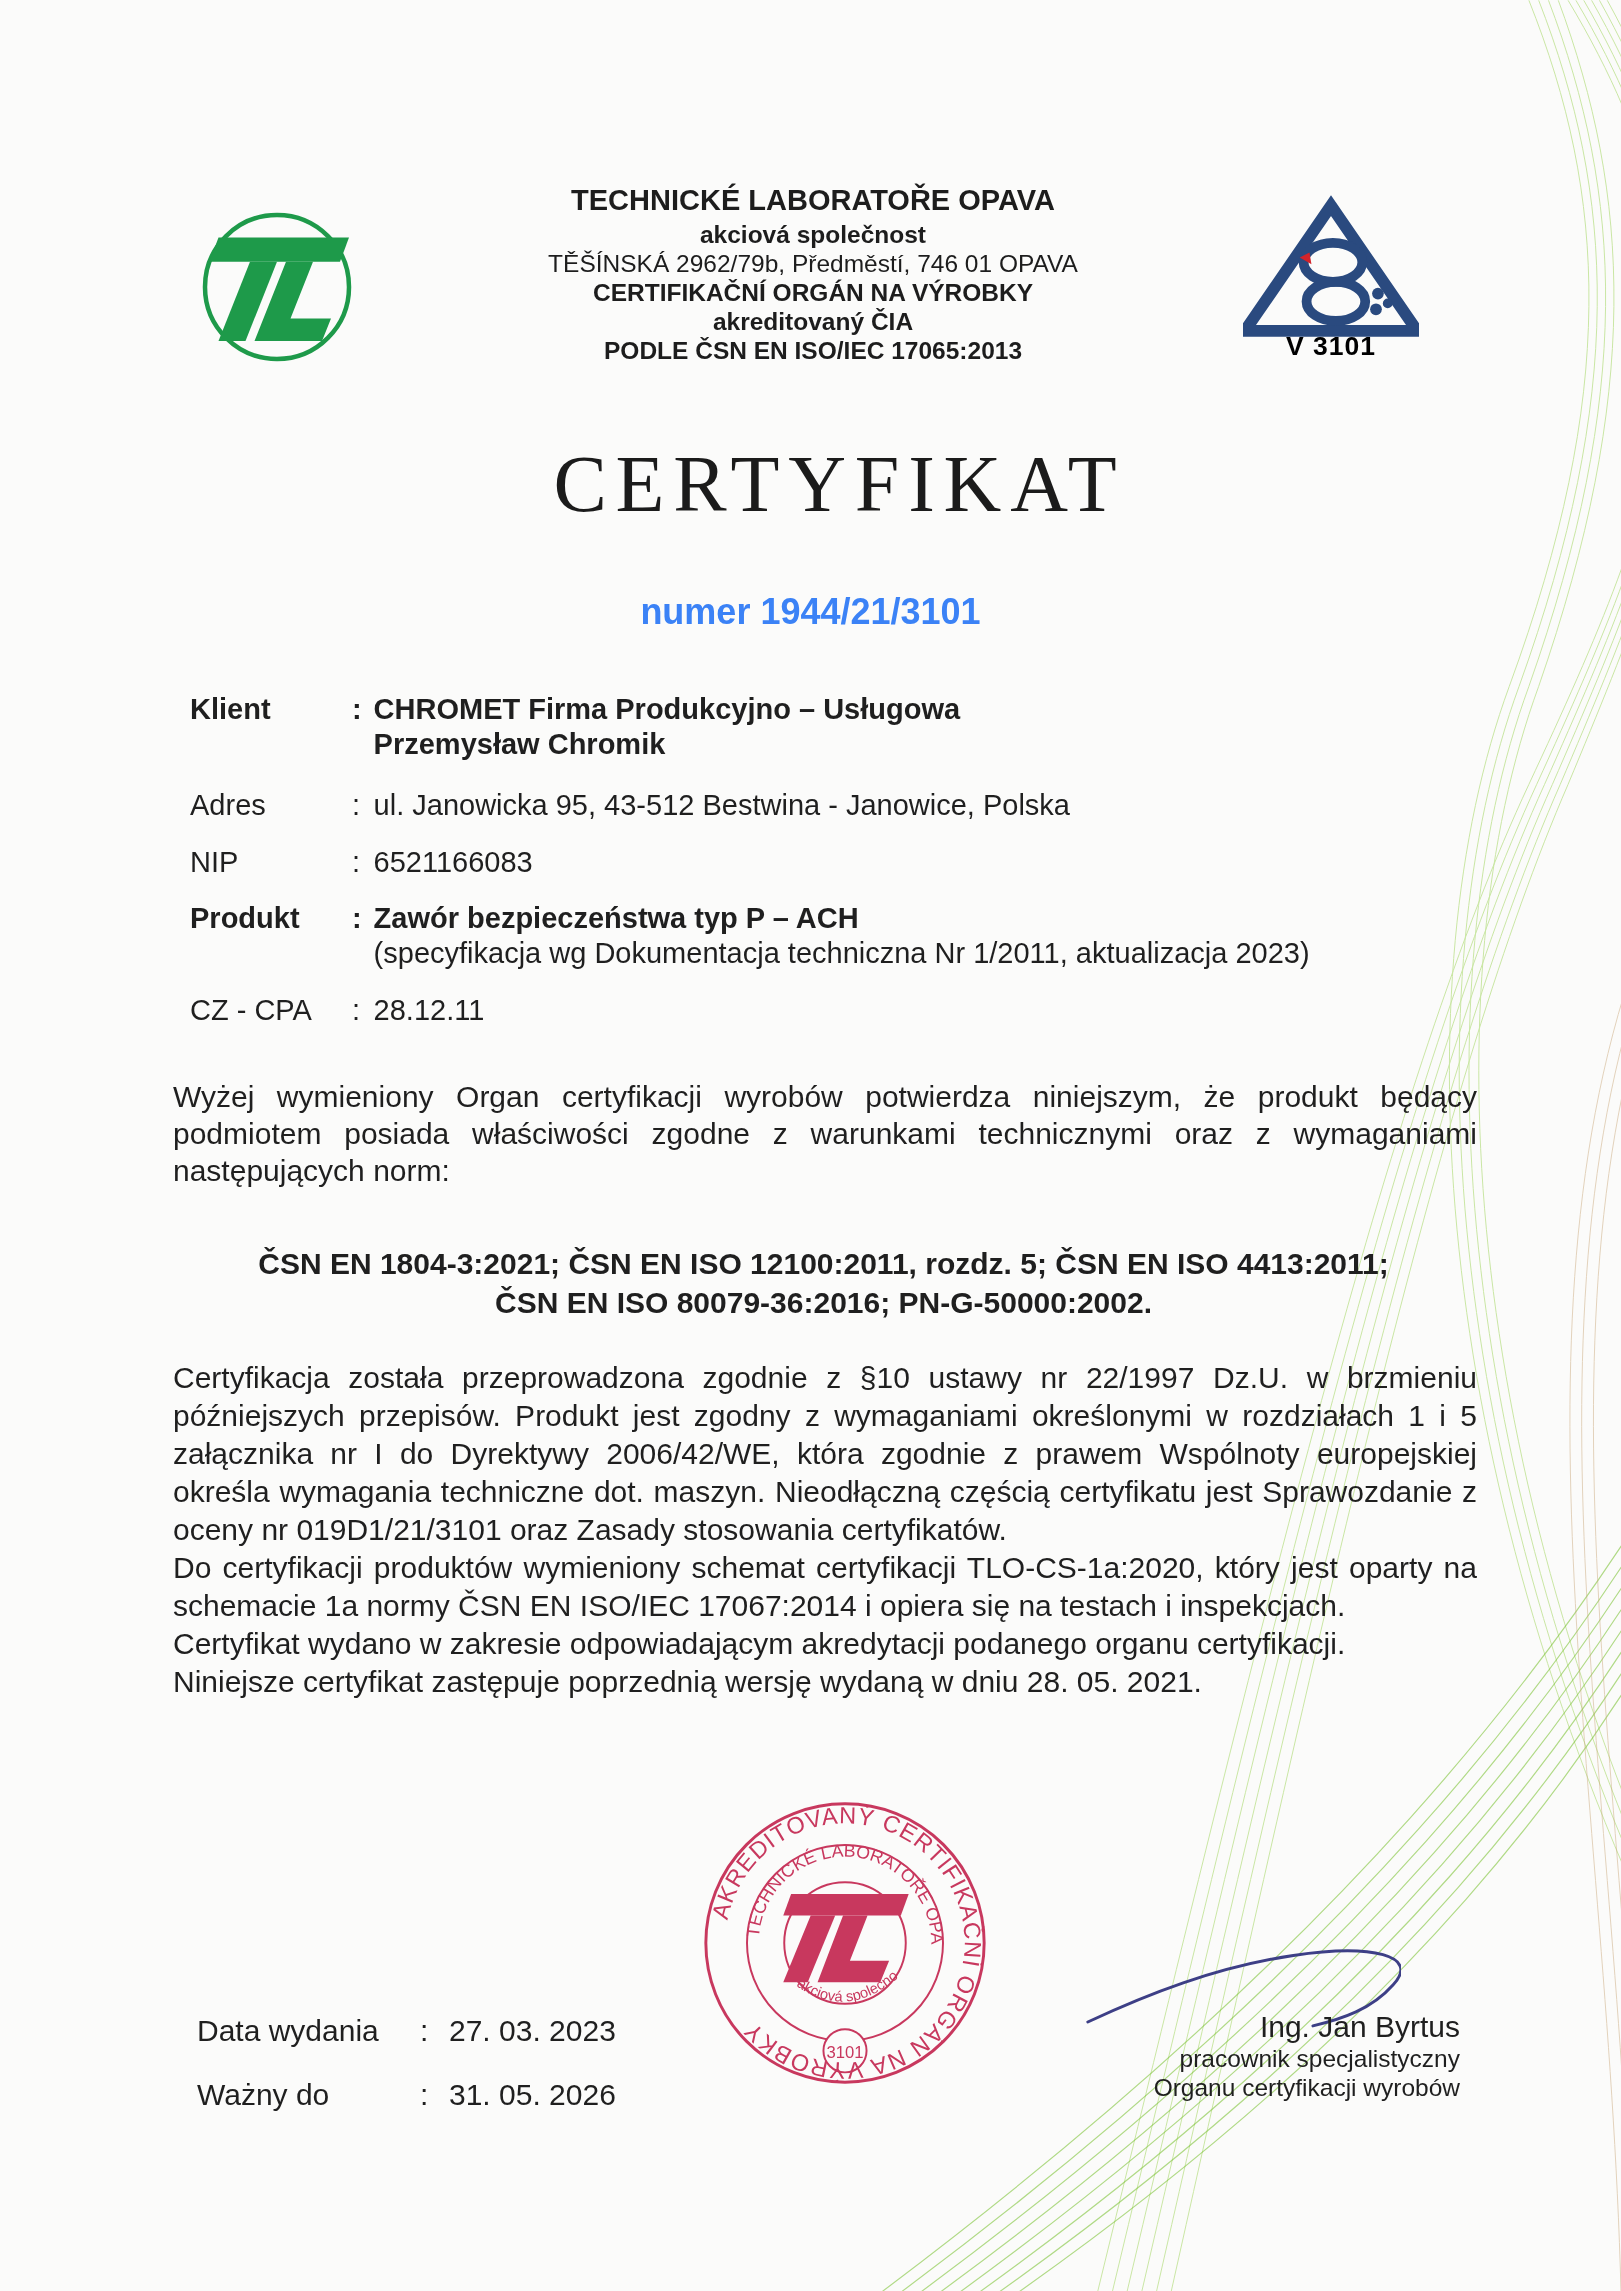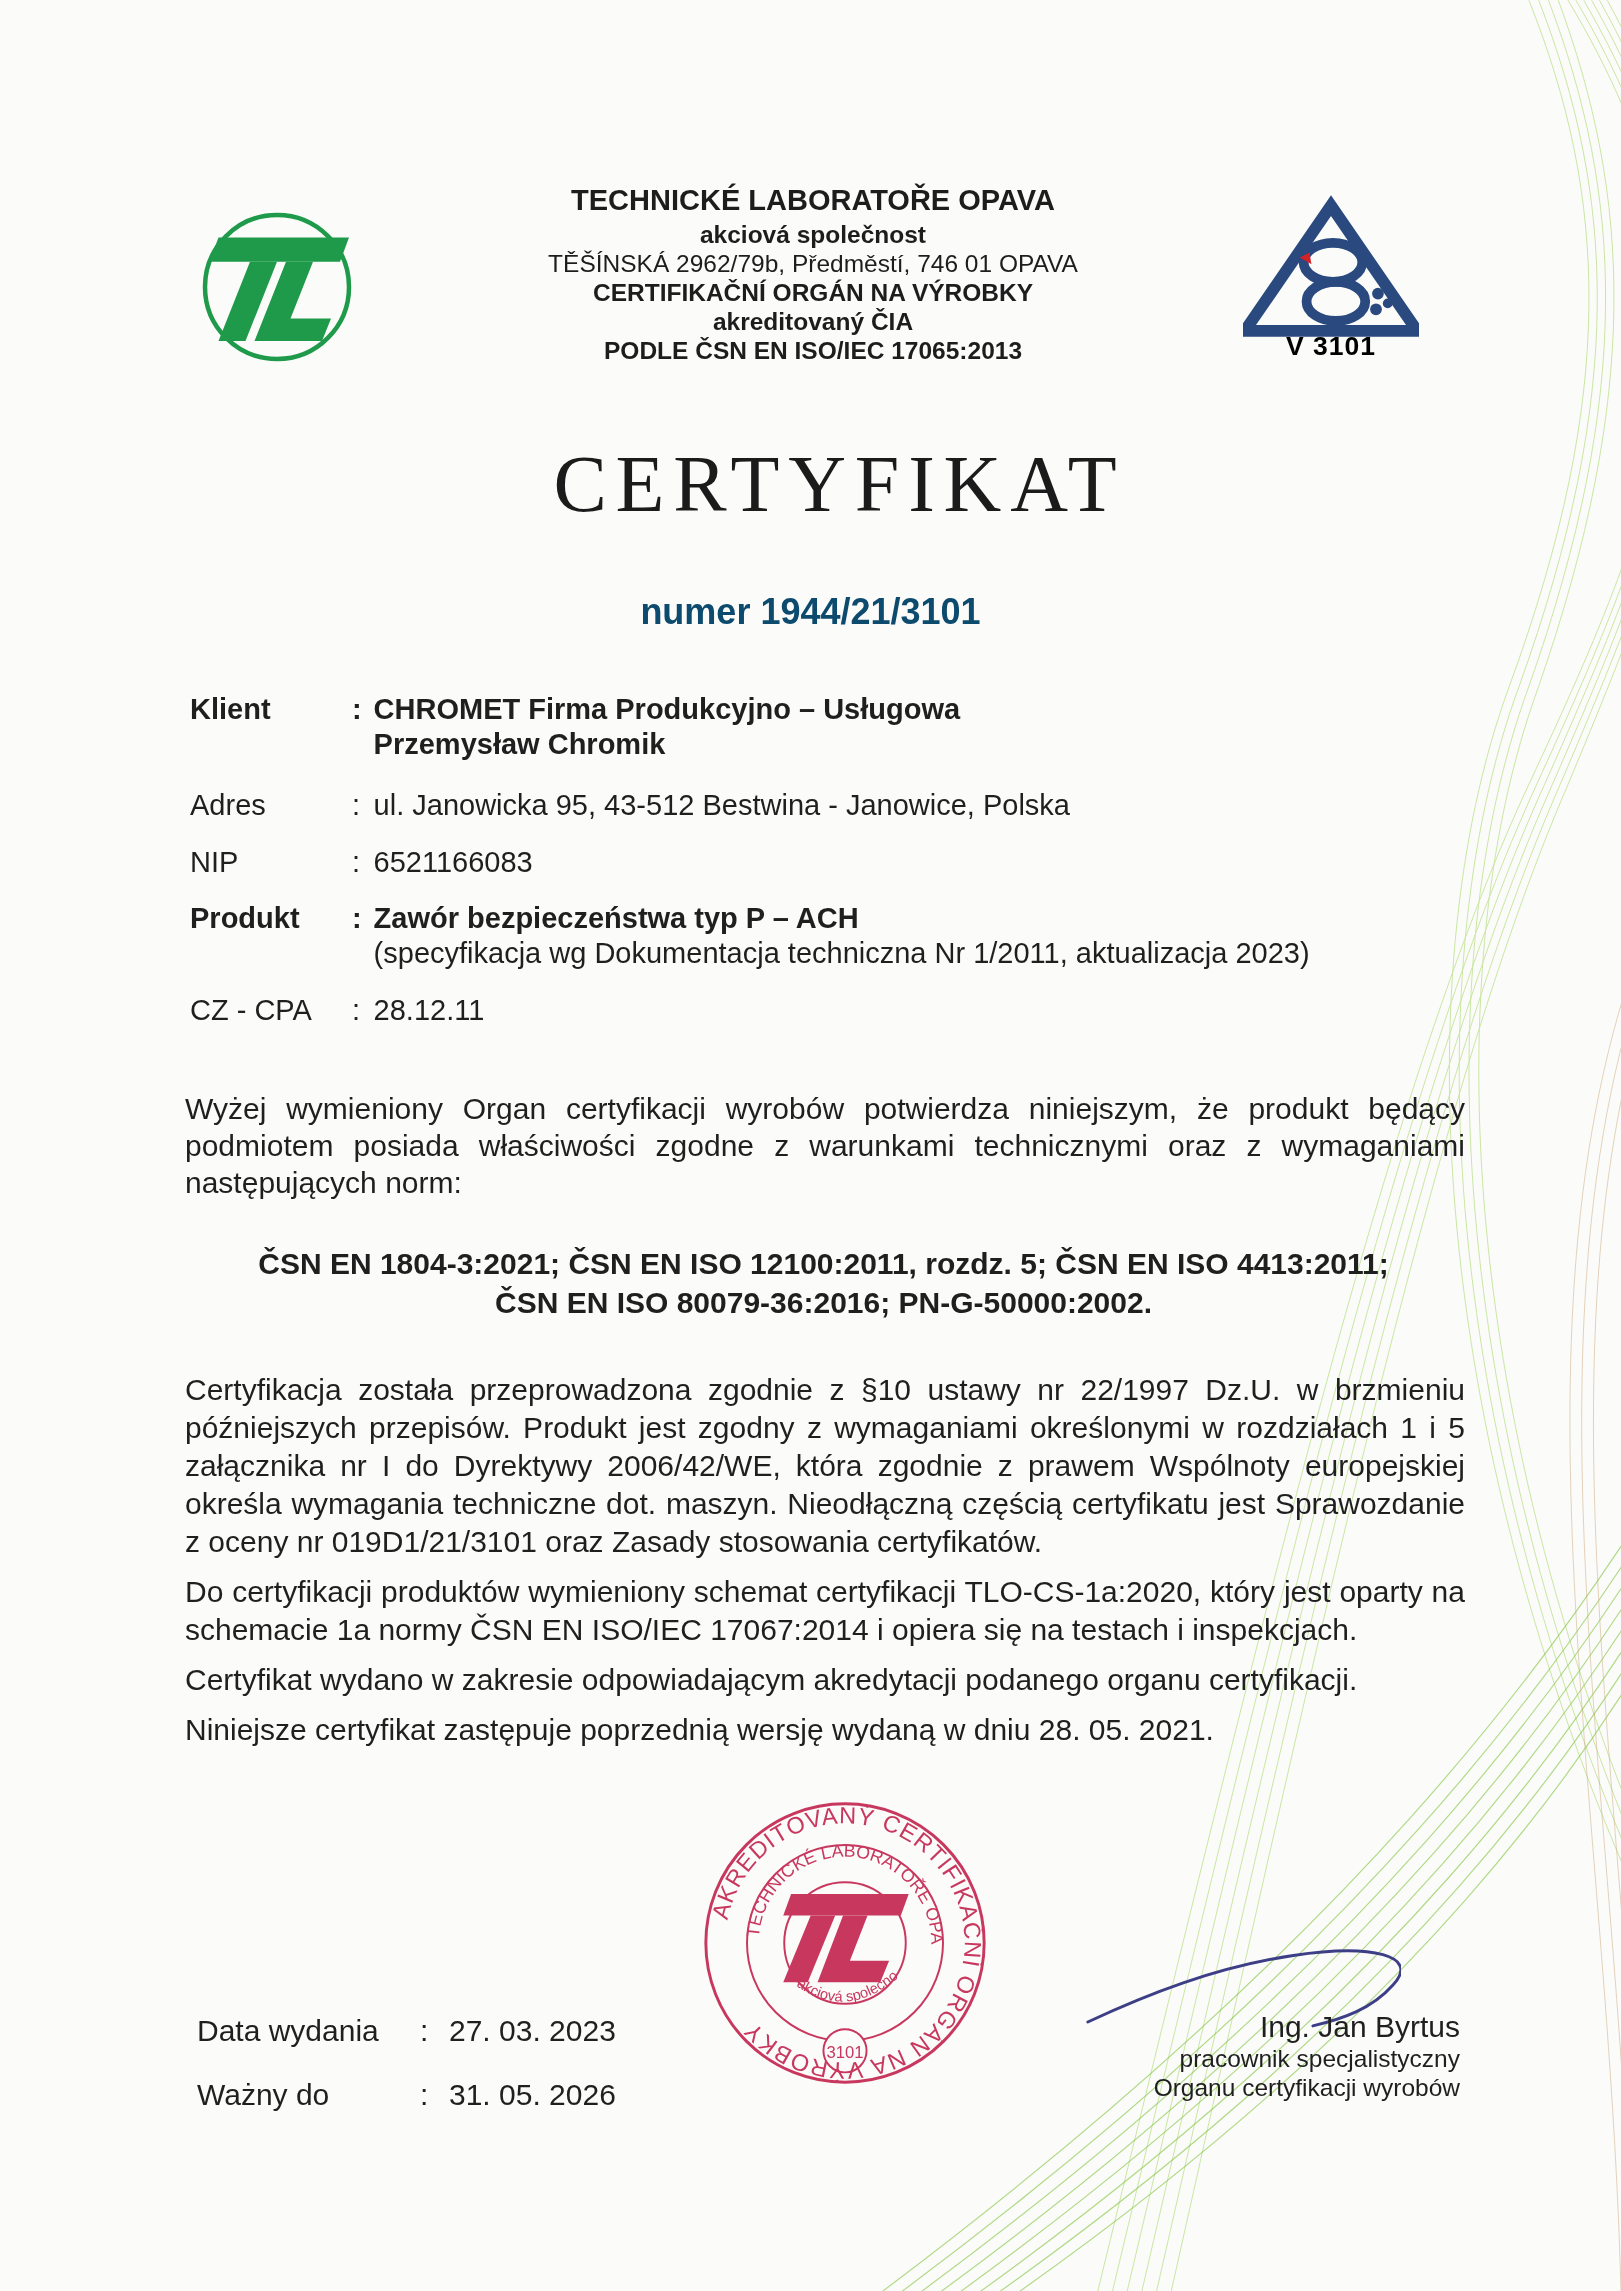--- a/index.html
+++ b/index.html
@@ -24,33 +24,33 @@
   .header .l { font-size: 24.5px; line-height: 29px; }
   .header .b { font-weight: bold; }
 
   .title {
     left: 0; top: 439px; width: 1621px; text-align: center;
     font-family: "Liberation Serif", "DejaVu Serif", serif;
     font-size: 80px; letter-spacing: 8.8px; color: #1b1b1b; padding-left: 29px;
   }
   .number {
     left: 0; top: 591px; width: 1621px; text-align: center;
-    font-size: 36px; font-weight: bold; color: #0c4a6e;
+    font-size: 36px; font-weight: bold; color: #3b82f6;
   }
 
   
   .fields { left: 190px; top: 692px; width: 1294px; font-size: 29px; }
   .frow { display: flex; margin-bottom: 21.6px; line-height: 35px; }
   .frow .lab { width: 162px; }
   .frow .col { width: 21.6px; }
   .frow .val { flex: 1; }
   .bold { font-weight: bold; }
 
   .para { left: 173px; width: 1304px; font-size: 30px; line-height: 37px; text-align: justify; }
-  .para p { margin: 12px; }
+  .para p { margin: 0; }
   .norms { left: 157px; top: 1244px; width: 1333px; text-align: center; font-size: 30px; font-weight: bold; line-height: 39px; }
 
   
   .dates { left: 197px; top: 2014px; font-size: 30px; }
   .drow { display: flex; height: 64px; }
   .drow .lab { width: 223px; }
   .drow .col { width: 29px; }
 
   .stamp { left: 698px; top: 1796px; width: 294px; height: 294px; }
 

